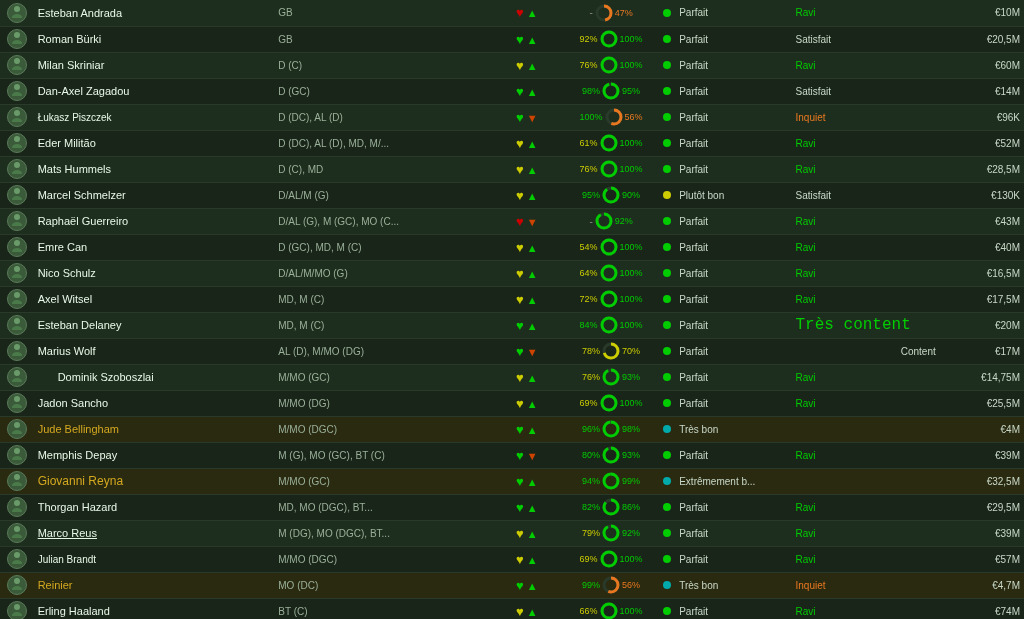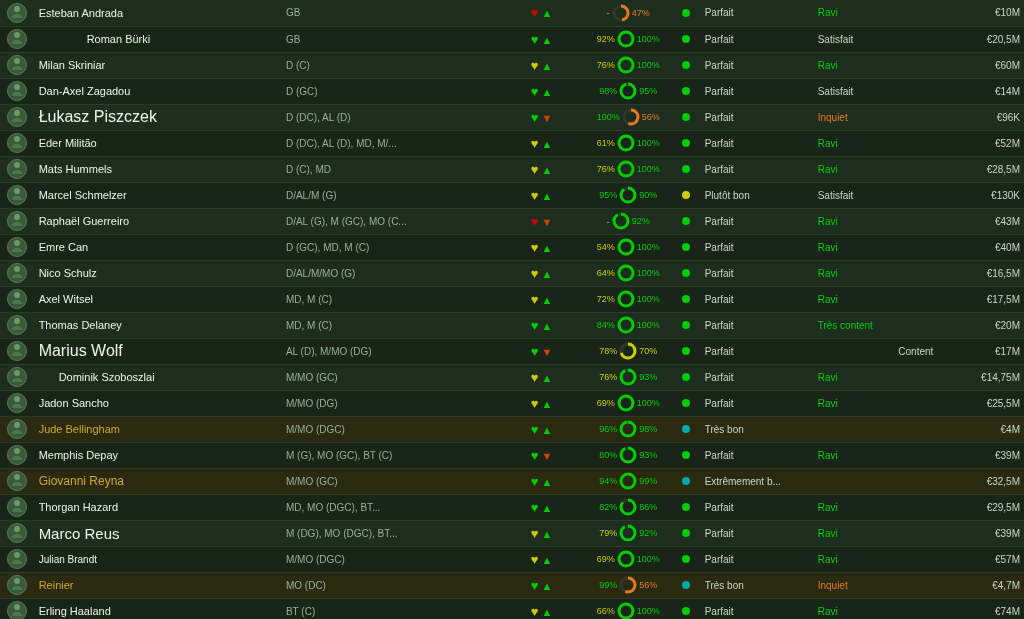--- a/index.html
+++ b/index.html
@@ -81,21 +81,21 @@
       font-size: 9px;
       color: #aaa;
     }
     .pct-green { color: #00cc00; }
     .pct-yellow { color: #cccc00; }
     .pct-orange { color: #e87820; }
 
     .moral-badge {
       display: inline-flex;
       align-items: center;
-      gap: 15px;
+      gap: 8px;
       font-size: 10px;
     }
     .moral-dot { 
       width: 8px; height: 8px; border-radius: 50%; 
       display: inline-block;
     }
     .moral-green { background: #00cc00; }
     .moral-yellow { background: #cccc00; }
     .moral-teal { background: #00aaaa; }
 
@@ -148,21 +148,21 @@
         <tr>
     <td class="col-avatar">
       <span class="avatar-circle">
         <svg width="14" height="14" viewBox="0 0 14 14">
           <circle cx="7" cy="5" r="3" fill="#6a9a6a"></circle>
           <ellipse cx="7" cy="13" rx="5" ry="3" fill="#4a7a4a"></ellipse>
         </svg>
       </span>
     </td>
     <td class="col-name">
-      <span style="color:#e8f8e8; font-size:11px;margin-left:48px;">Roman Bürki</span>
+      <span style="color:#e8f8e8; font-size:11px;">Roman Bürki</span>
     </td>
     <td class="col-pos" style="color:#9ab09a;font-size:10px;">GB</td>
     <td class="col-icons">
       <span class="icon-heart-green">♥</span>
       <span class="icon-arrow-up">▲</span>
     </td>
     <td class="col-fitness">
       <span class="donut-wrap">
         <span class="pct-label pct-yellow">92%</span>
         <span class="donut">
@@ -262,21 +262,21 @@
         <tr>
     <td class="col-avatar">
       <span class="avatar-circle">
         <svg width="14" height="14" viewBox="0 0 14 14">
           <circle cx="7" cy="5" r="3" fill="#6a9a6a"></circle>
           <ellipse cx="7" cy="13" rx="5" ry="3" fill="#4a7a4a"></ellipse>
         </svg>
       </span>
     </td>
     <td class="col-name">
-      <span style="color:#e8f8e8; font-size:16px;">Łukasz Piszczek</span>
+      <span style="color:#e8f8e8; font-size:10px;">Łukasz Piszczek</span>
     </td>
     <td class="col-pos" style="color:#9ab09a;font-size:10px;">D (DC), AL (D)</td>
     <td class="col-icons">
       <span class="icon-heart-green">♥</span>
       <span class="icon-arrow-down">▼</span>
     </td>
     <td class="col-fitness">
       <span class="donut-wrap">
         <span class="pct-label pct-green">100%</span>
         <span class="donut">
@@ -566,21 +566,21 @@
         <tr>
     <td class="col-avatar">
       <span class="avatar-circle">
         <svg width="14" height="14" viewBox="0 0 14 14">
           <circle cx="7" cy="5" r="3" fill="#6a9a6a"></circle>
           <ellipse cx="7" cy="13" rx="5" ry="3" fill="#4a7a4a"></ellipse>
         </svg>
       </span>
     </td>
     <td class="col-name">
-      <span style="color:#e8f8e8; font-size:11px;">Thomas Delaney</span>
+      <span style="color:#e8f8e8; font-size:11px;">Esteban Delaney</span>
     </td>
     <td class="col-pos" style="color:#9ab09a;font-size:10px;">MD, M (C)</td>
     <td class="col-icons">
       <span class="icon-heart-green">♥</span>
       <span class="icon-arrow-up">▲</span>
     </td>
     <td class="col-fitness">
       <span class="donut-wrap">
         <span class="pct-label pct-green">84%</span>
         <span class="donut">
@@ -591,34 +591,34 @@
   </span>
         <span class="pct-label pct-green">100%</span>
       </span>
     </td>
     <td class="col-moral">
       <span class="moral-badge">
         <span class="moral-dot moral-green"></span>
         <span style="color:#c8d8c8;font-size:10px;">Parfait</span>
       </span>
     </td>
-    <td class="col-mood" style="color:#00cc00;font-size:10px;">Très content</td>
+    <td class="col-mood" style="color:#00cc00;font-size:16px;font-family:Liberation Mono, monospace;">Très content</td>
     <td class="col-value" style="color:#c8d8c8;font-size:10px;">€20M</td>
   </tr>
         <tr>
     <td class="col-avatar">
       <span class="avatar-circle">
         <svg width="14" height="14" viewBox="0 0 14 14">
           <circle cx="7" cy="5" r="3" fill="#6a9a6a"></circle>
           <ellipse cx="7" cy="13" rx="5" ry="3" fill="#4a7a4a"></ellipse>
         </svg>
       </span>
     </td>
     <td class="col-name">
-      <span style="color:#e8f8e8; font-size:16px;margin-top:16px;">Marius Wolf</span>
+      <span style="color:#e8f8e8; font-size:11px;margin-top:16px;">Marius Wolf</span>
     </td>
     <td class="col-pos" style="color:#9ab09a;font-size:10px;">AL (D), M/MO (DG)</td>
     <td class="col-icons">
       <span class="icon-heart-green">♥</span>
       <span class="icon-arrow-down">▼</span>
     </td>
     <td class="col-fitness">
       <span class="donut-wrap">
         <span class="pct-label pct-yellow">78%</span>
         <span class="donut">
@@ -870,21 +870,21 @@
         <tr>
     <td class="col-avatar">
       <span class="avatar-circle">
         <svg width="14" height="14" viewBox="0 0 14 14">
           <circle cx="7" cy="5" r="3" fill="#6a9a6a"></circle>
           <ellipse cx="7" cy="13" rx="5" ry="3" fill="#4a7a4a"></ellipse>
         </svg>
       </span>
     </td>
     <td class="col-name">
-      <span style="color:#e8f8e8; font-size:15px;">Marco Reus</span>
+      <span style="color:#e8f8e8; font-size:11px;text-decoration:underline;">Marco Reus</span>
     </td>
     <td class="col-pos" style="color:#9ab09a;font-size:10px;">M (DG), MO (DGC), BT...</td>
     <td class="col-icons">
       <span class="icon-heart-yellow">♥</span>
       <span class="icon-arrow-up">▲</span>
     </td>
     <td class="col-fitness">
       <span class="donut-wrap">
         <span class="pct-label pct-yellow">79%</span>
         <span class="donut">

